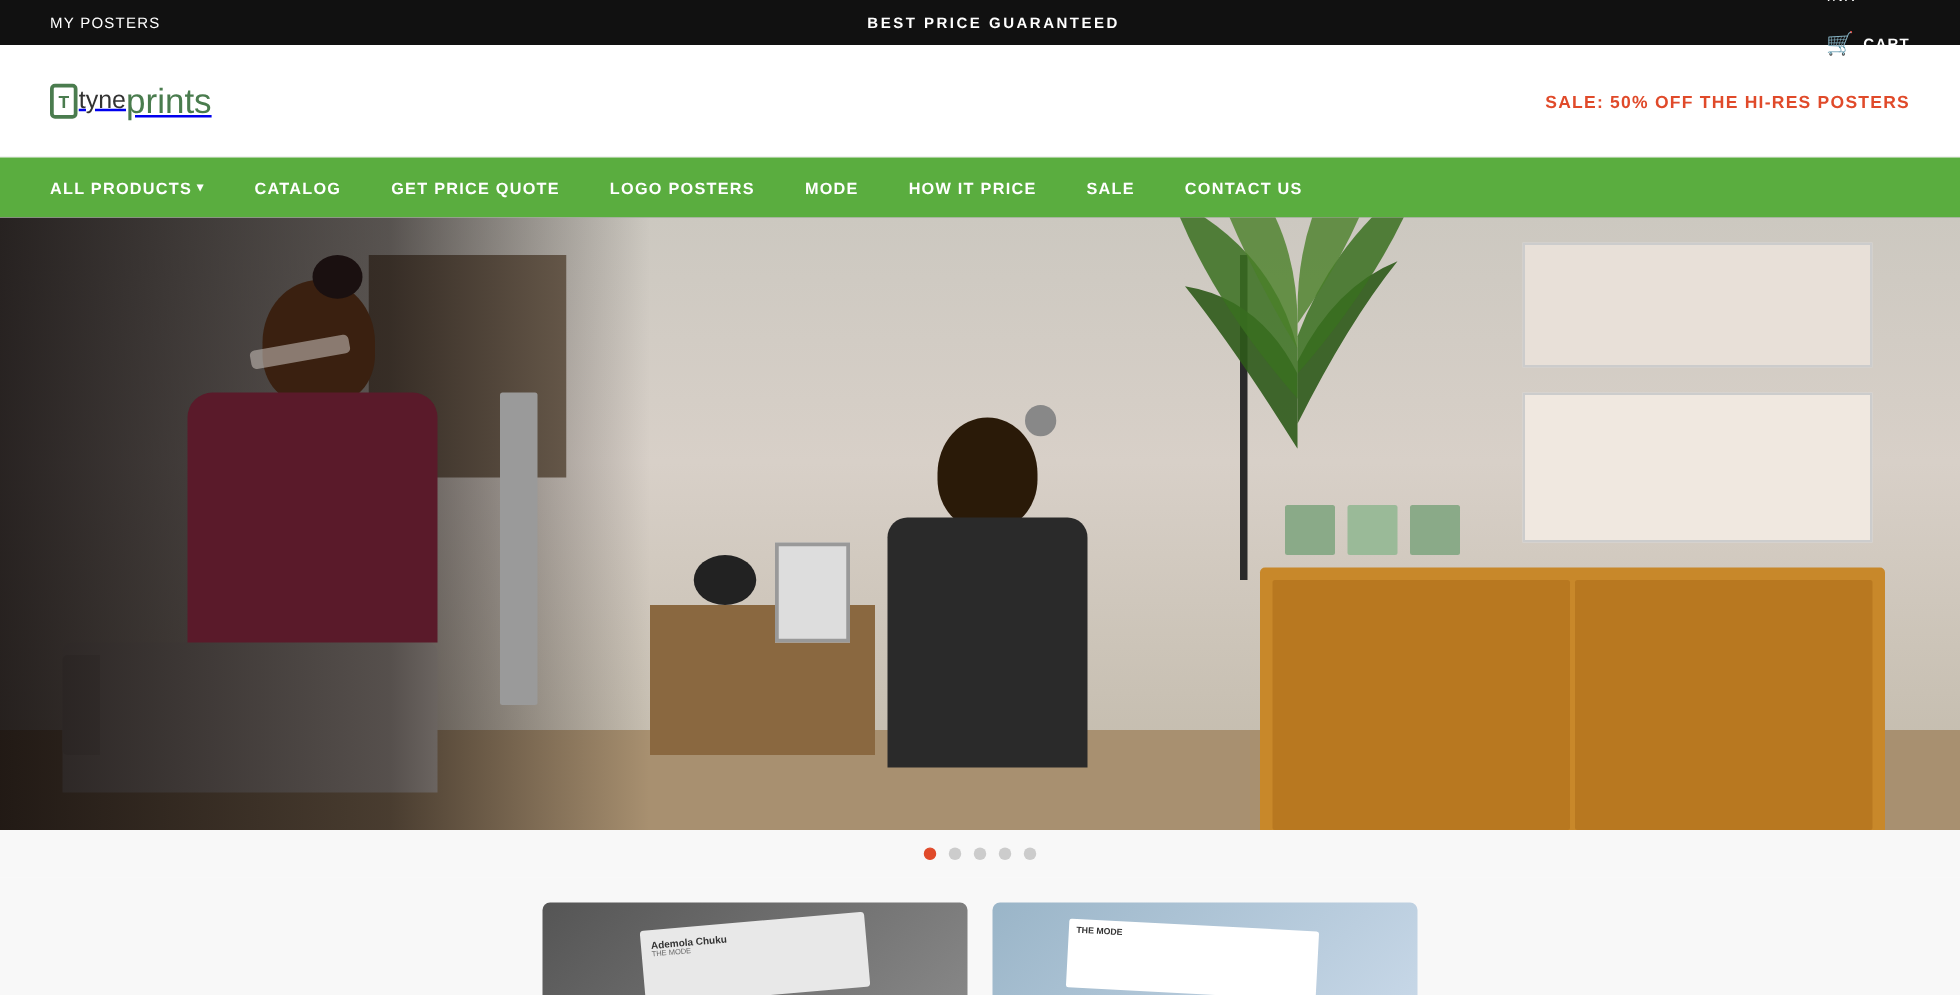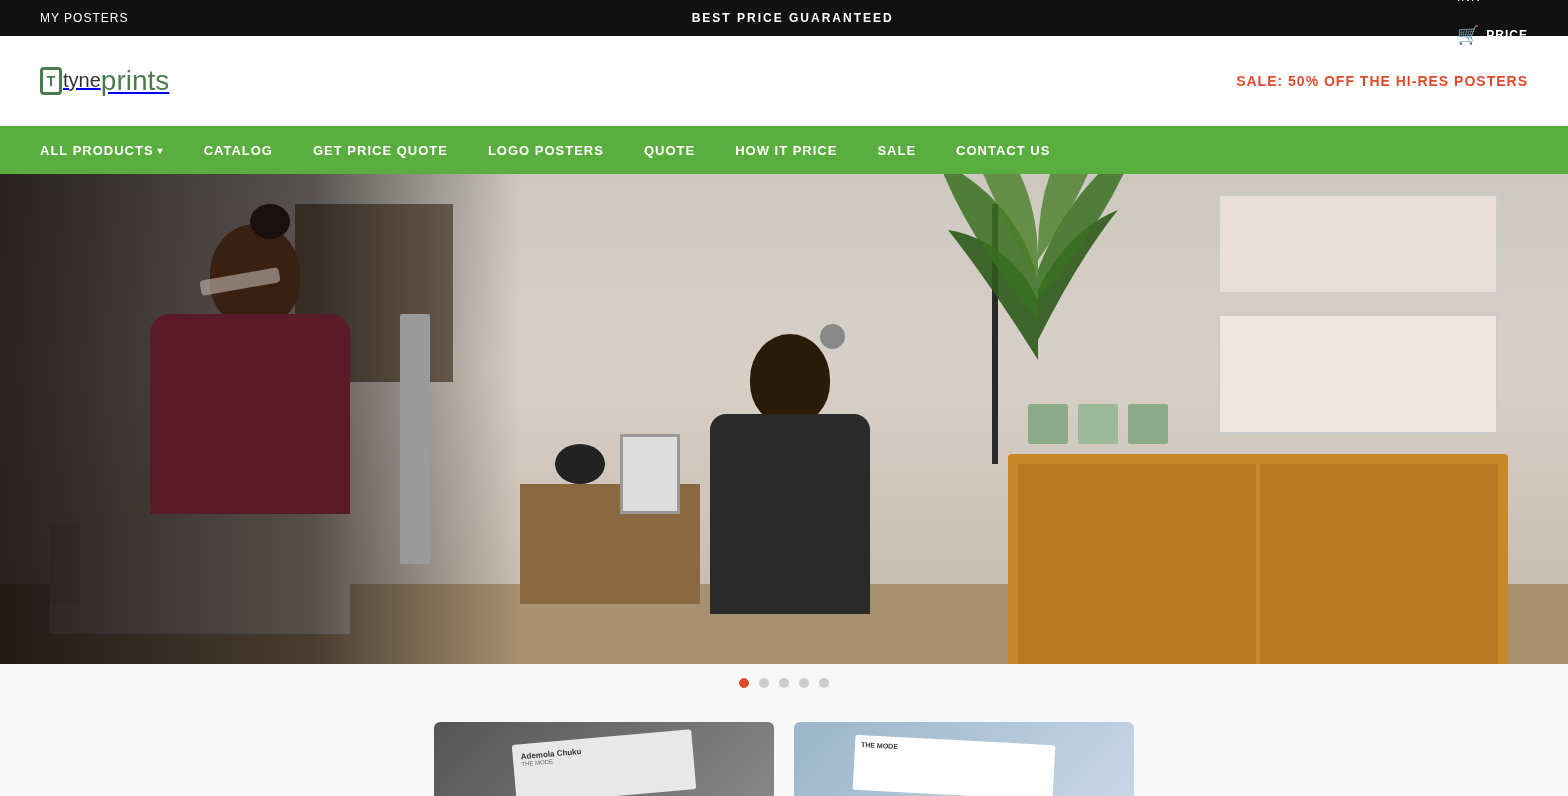--- a/index.html
+++ b/index.html
@@ -141,21 +141,21 @@
 <div class="top-bar">
   <a href="#">MY POSTERS</a>
   <span class="top-bar-center">BEST PRICE GUARANTEED</span>
   <div class="top-bar-right">
     <div class="inr-btn">
       <span>INR</span>
       <span>›</span>
     </div>
     <div class="cart-btn">
       <span class="cart-icon-wrap">🛒</span>
-      <span>PRICE</span>
+      <span>CART</span>
     </div>
   </div>
 </div>
 
 <div class="header">
   <a href="#" class="logo-svg">
     <span class="logo-bracket"></span>
     <span style="color:#333; font-size:20px; font-weight:400;">tyne</span>
       <span style="color:#4a7c4e; font-size:28px; font-weight:400;">prints</span>
   </a>
@@ -170,21 +170,21 @@
   <a href="#" class="nav-item">
     <span>CATALOG</span>
   </a>
   <a href="#" class="nav-item">
     <span>GET PRICE QUOTE</span>
   </a>
   <a href="#" class="nav-item">
     <span>LOGO POSTERS</span>
   </a>
   <a href="#" class="nav-item">
-    <span>QUOTE</span>
+    <span>MODE</span>
   </a>
   <a href="#" class="nav-item">
     <span>HOW IT PRICE</span>
   </a>
   <a href="#" class="nav-item">
     <span>SALE</span>
   </a>
   <a href="#" class="nav-item">
     <span>CONTACT US</span>
   </a>

